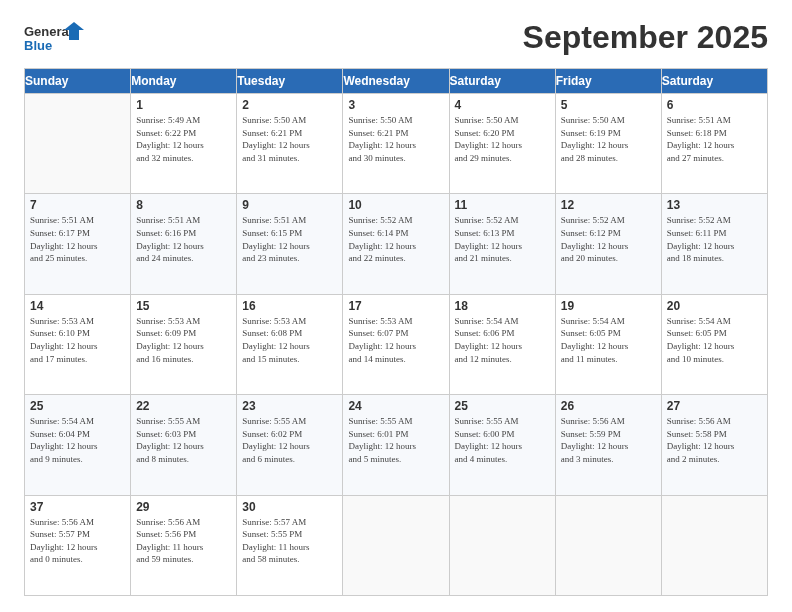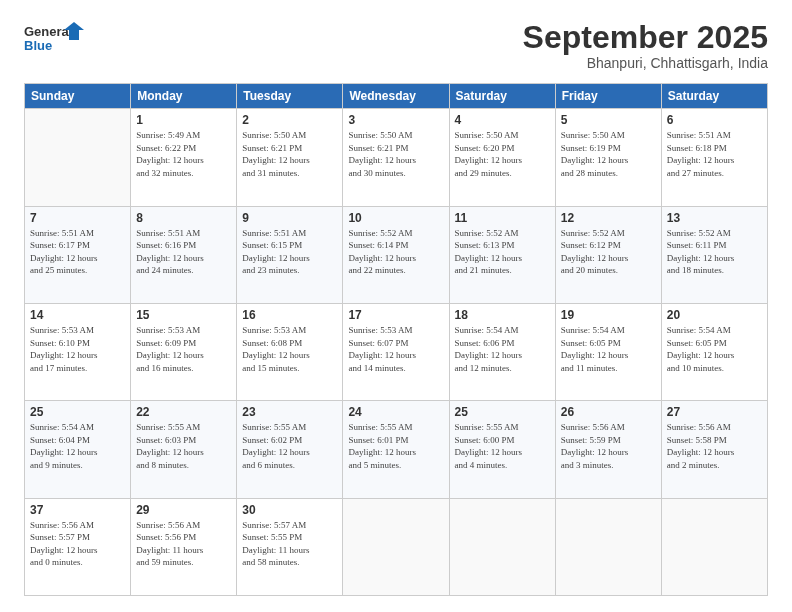--- a/index.html
+++ b/index.html
@@ -22,21 +22,21 @@
       justify-content: space-between;
       align-items: flex-start;
       margin-bottom: 12px;
     }
     .logo {
       display: flex;
       align-items: center;
       gap: 4px;
     }
     .title-block {
-      text-align: right;
+      text-align: left;
       margin-left: 16px;
     }
     .month-title {
       font-size: 32px;
       font-weight: bold;
       color: #333;
       line-height: 1.1;
     }
     .subtitle {
       font-size: 14px;
@@ -46,21 +46,21 @@
       width: 100%;
       border-collapse: collapse;
       flex: 1;
     }
     .calendar th {
       background-color: #2a6bb5;
       color: #fff;
       font-size: 12px;
       font-weight: bold;
       text-align: left;
-      padding: 5px 6px;
+      padding: 5px 0;
       border: 1px solid #ccc;
     }
     .calendar td {
       vertical-align: top;
       border: 1px solid #ccc;
       padding: 4px 5px;
       font-size: 9.5px;
       color: #333;
       width: 14.28%;
       height: 82px;
@@ -95,21 +95,20 @@
   <div class="header">
     <div class="logo">
   <svg width="60" height="36" viewBox="0 0 60 36">
     <text x="0" y="16" font-size="13" font-weight="bold" font-family="Arial,sans-serif" fill="#333">General</text>
     <text x="0" y="30" font-size="13" font-weight="bold" font-family="Arial,sans-serif" fill="#1a6bb5">Blue</text>
     <polygon points="50,2 60,10 55,10 55,20 45,20 45,10 40,10" fill="#1a6bb5"></polygon>
   </svg>
 </div>
     <div class="title-block">
       <div class="month-title">September 2025</div>
-      <div class="subtitle">Bhanpuri, Chhattisgarh, India</div>
     </div>
   </div>
 
   <table class="calendar">
     <thead>
       <tr id="weekday-header">
           <th>Sunday</th>
           <th>Monday</th>
           <th>Tuesday</th>
           <th>Wednesday</th>

